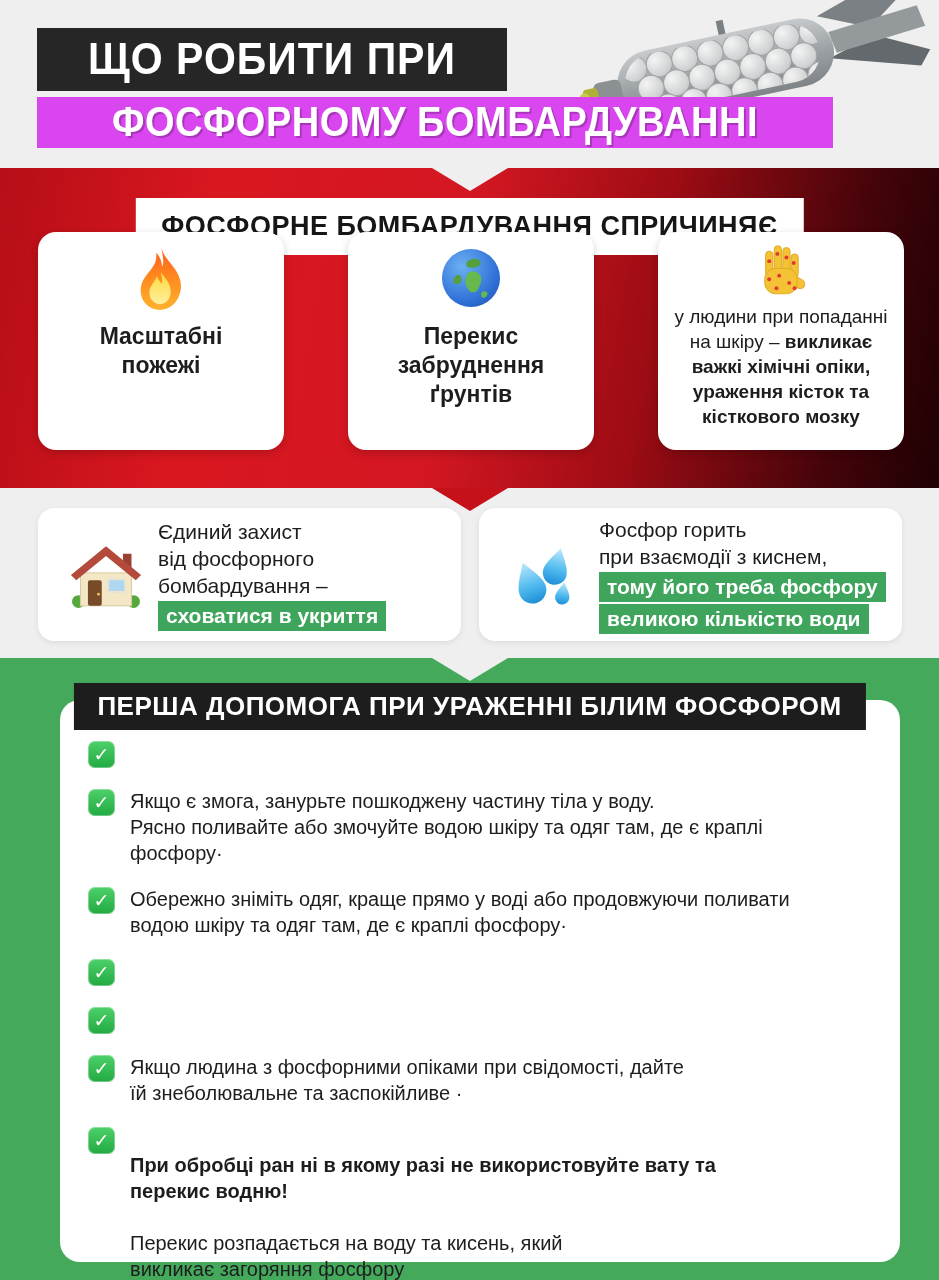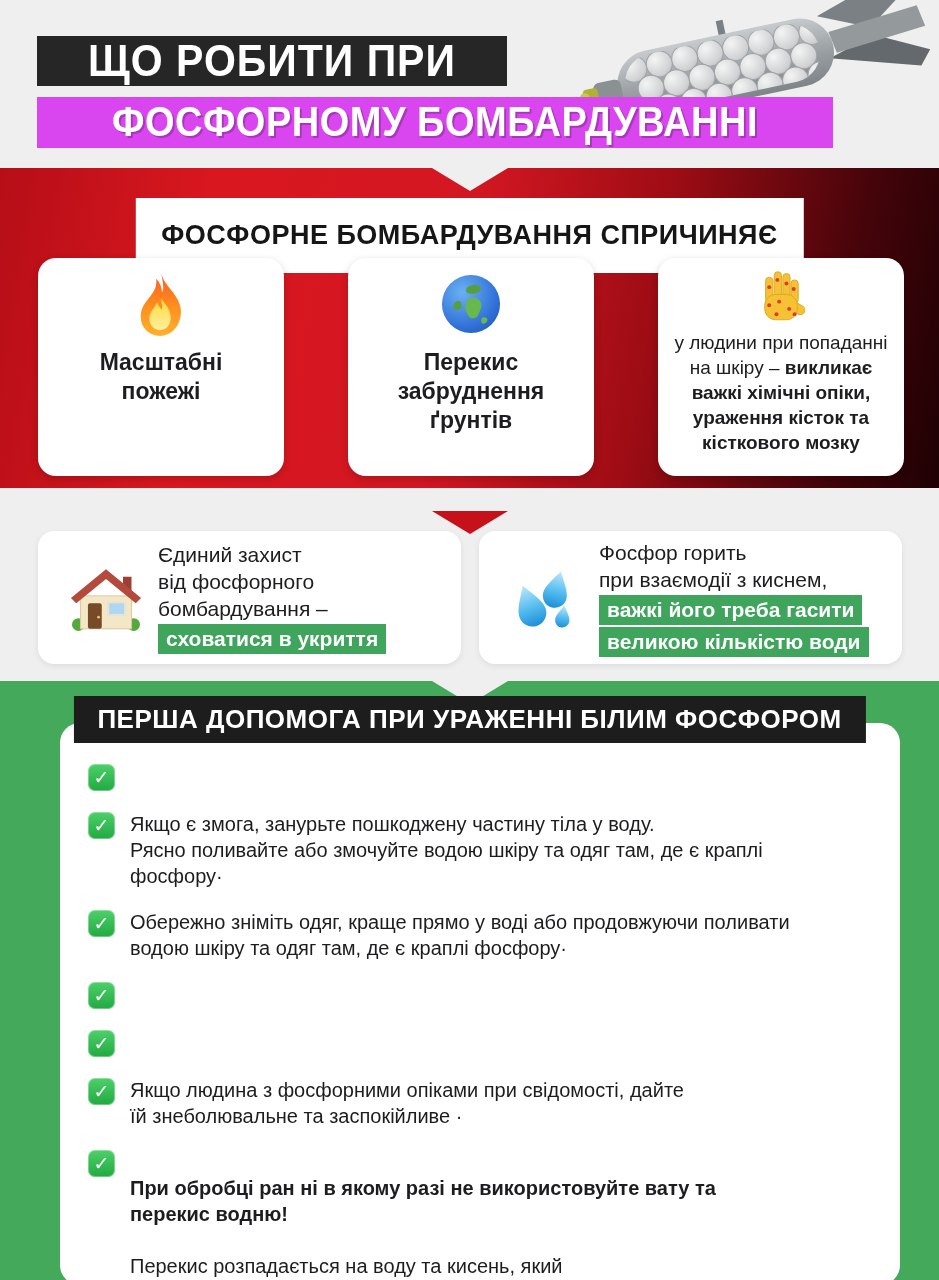--- a/index.html
+++ b/index.html
@@ -5,21 +5,21 @@
   html,body{margin:0;padding:0;}
   body{
     width:939px;height:1280px;position:relative;overflow:hidden;
     font-family:"Liberation Sans","DejaVu Sans",sans-serif;
     background:#eeefee;color:#1d1d1f;
   }
   .section{position:relative;width:939px;}
   
   #sec-header{height:168px;background:#eeefee;}
   .title-black{
-    position:absolute;left:37px;top:36px;width:470px;height:50px;
+    position:absolute;left:37px;top:28px;width:470px;height:63px;
     background:#262626;color:#fff;display:flex;align-items:center;justify-content:center;
     font-weight:800;font-size:41px;letter-spacing:1px;transform-origin:left top;
   }
   .title-black span{display:inline-block;transform:scaleY(1.08);}
   .title-red{
     position:absolute;left:37px;top:97px;width:796px;height:51px;z-index:2;
     background:#d946ef;color:#fff;display:flex;align-items:center;justify-content:center;
     font-weight:800;font-size:38px;letter-spacing:.5px;
     text-shadow:2px 2px 0 rgba(0,0,0,.22);
   }
@@ -30,50 +30,50 @@
         border-left:38px solid transparent;border-right:38px solid transparent;z-index:5;}
   .chev.gray{border-top:23px solid #eeefee;}
   .chev.red{border-top:23px solid #c6101a;}
   
   #sec-causes{
     height:320px;
     background:linear-gradient(100deg,#b60e17 0%,#d9171f 22%,#d31722 48%,#9e0c14 68%,#45040a 88%,#1e0103 100%);
   }
   .causes-heading{
     position:absolute;left:50%;top:30px;transform:translateX(-50%);
-    background:#fff;color:#161616;padding:22px 26px;white-space:nowrap;
+    background:#fff;color:#161616;padding:13px 26px;white-space:nowrap;
     font-weight:800;font-size:27px;letter-spacing:.5px;
   }
-  .cards-row{position:absolute;top:90px;left:38px;width:866px;display:flex;gap:64px;}
+  .cards-row{position:absolute;top:64px;left:38px;width:866px;display:flex;gap:64px;}
   .cause-card{
     width:258px;height:218px;background:#fff;border-radius:18px;
     box-shadow:0 3px 8px rgba(0,0,0,.18);
     display:flex;flex-direction:column;align-items:center;box-sizing:border-box;padding-top:10px;
   }
   .cause-card .icon-big{height:72px;display:flex;align-items:center;justify-content:center;}
   .cause-title{margin-top:8px;font-weight:700;font-size:23px;line-height:29px;text-align:center;white-space:pre-line;}
   .cause-small{margin-top:2px;font-size:19px;line-height:25px;text-align:center;width:232px;}
   .cause-small .b{font-weight:800;}
   
-  #sec-protect{height:170px;background:#eeefee;margin-top:23px;}
+  #sec-protect{height:170px;background:#eeefee;}
   .advice-row{position:absolute;top:20px;left:38px;width:864px;display:flex;gap:18px;}
   .advice-card{
     width:423px;height:133px;background:#fff;border-radius:16px;
     box-shadow:0 2px 6px rgba(0,0,0,.08);
     display:flex;align-items:center;box-sizing:border-box;padding-left:28px;
   }
   .advice-icon{width:80px;flex:0 0 80px;display:flex;align-items:center;justify-content:center;}
   .advice-text{margin-left:12px;font-size:21px;line-height:27px;}
   .advice-normal{white-space:pre-line;}
   .hl{display:inline-block;background:#3fa45c;color:#fff;font-weight:800;
       padding:1px 8px 2px;margin-top:2px;}
   
   #sec-aid{height:622px;background:#45a95c;}
   .aid-heading{
-    position:absolute;left:50%;top:15px;transform:translateX(-50%);z-index:6;
+    position:absolute;left:50%;top:25px;transform:translateX(-50%);z-index:6;
     background:#1d1d1d;color:#fff;padding:8px 24px;white-space:nowrap;
     font-weight:800;font-size:26px;letter-spacing:.5px;
   }
   .aid-panel{
     position:absolute;left:60px;top:42px;width:840px;height:562px;
     background:#fff;border-radius:20px;box-sizing:border-box;
     padding:40px 30px 0 28px;
   }
   .aid-list{display:flex;flex-direction:column;gap:20px;}
   .aid-item{display:flex;align-items:flex-start;gap:15px;}
@@ -272,21 +272,21 @@
           <g fill="url(#dropGrad)">
             <path transform="translate(18,38) rotate(-20) scale(1.15)" d="M0-16C6-6 12 2 12 9A12 12 0 1 1-12 9C-12 2-6-6 0-16Z"></path>
             <path transform="translate(46,22) rotate(14)" d="M0-16C6-6 12 2 12 9A12 12 0 1 1-12 9C-12 2-6-6 0-16Z"></path>
             <path transform="translate(52,50) rotate(8) scale(0.6)" d="M0-16C6-6 12 2 12 9A12 12 0 1 1-12 9C-12 2-6-6 0-16Z"></path>
           </g>
         </svg>
       </div>
       <div class="advice-text">
         <div class="advice-normal">Фосфор горить
 при взаємодії з киснем,</div>
-        <div><span class="hl">важкі його треба гасити</span></div>
+        <div><span class="hl">тому його треба фосфору</span></div>
         <div><span class="hl">великою кількістю води</span></div>
       </div>
     </div>
 
   </div>
 </div>
 
 <div class="section" id="sec-aid">
   <div class="chev gray"></div>
   <div class="aid-heading">ПЕРША ДОПОМОГА ПРИ УРАЖЕННІ БІЛИМ ФОСФОРОМ</div>

